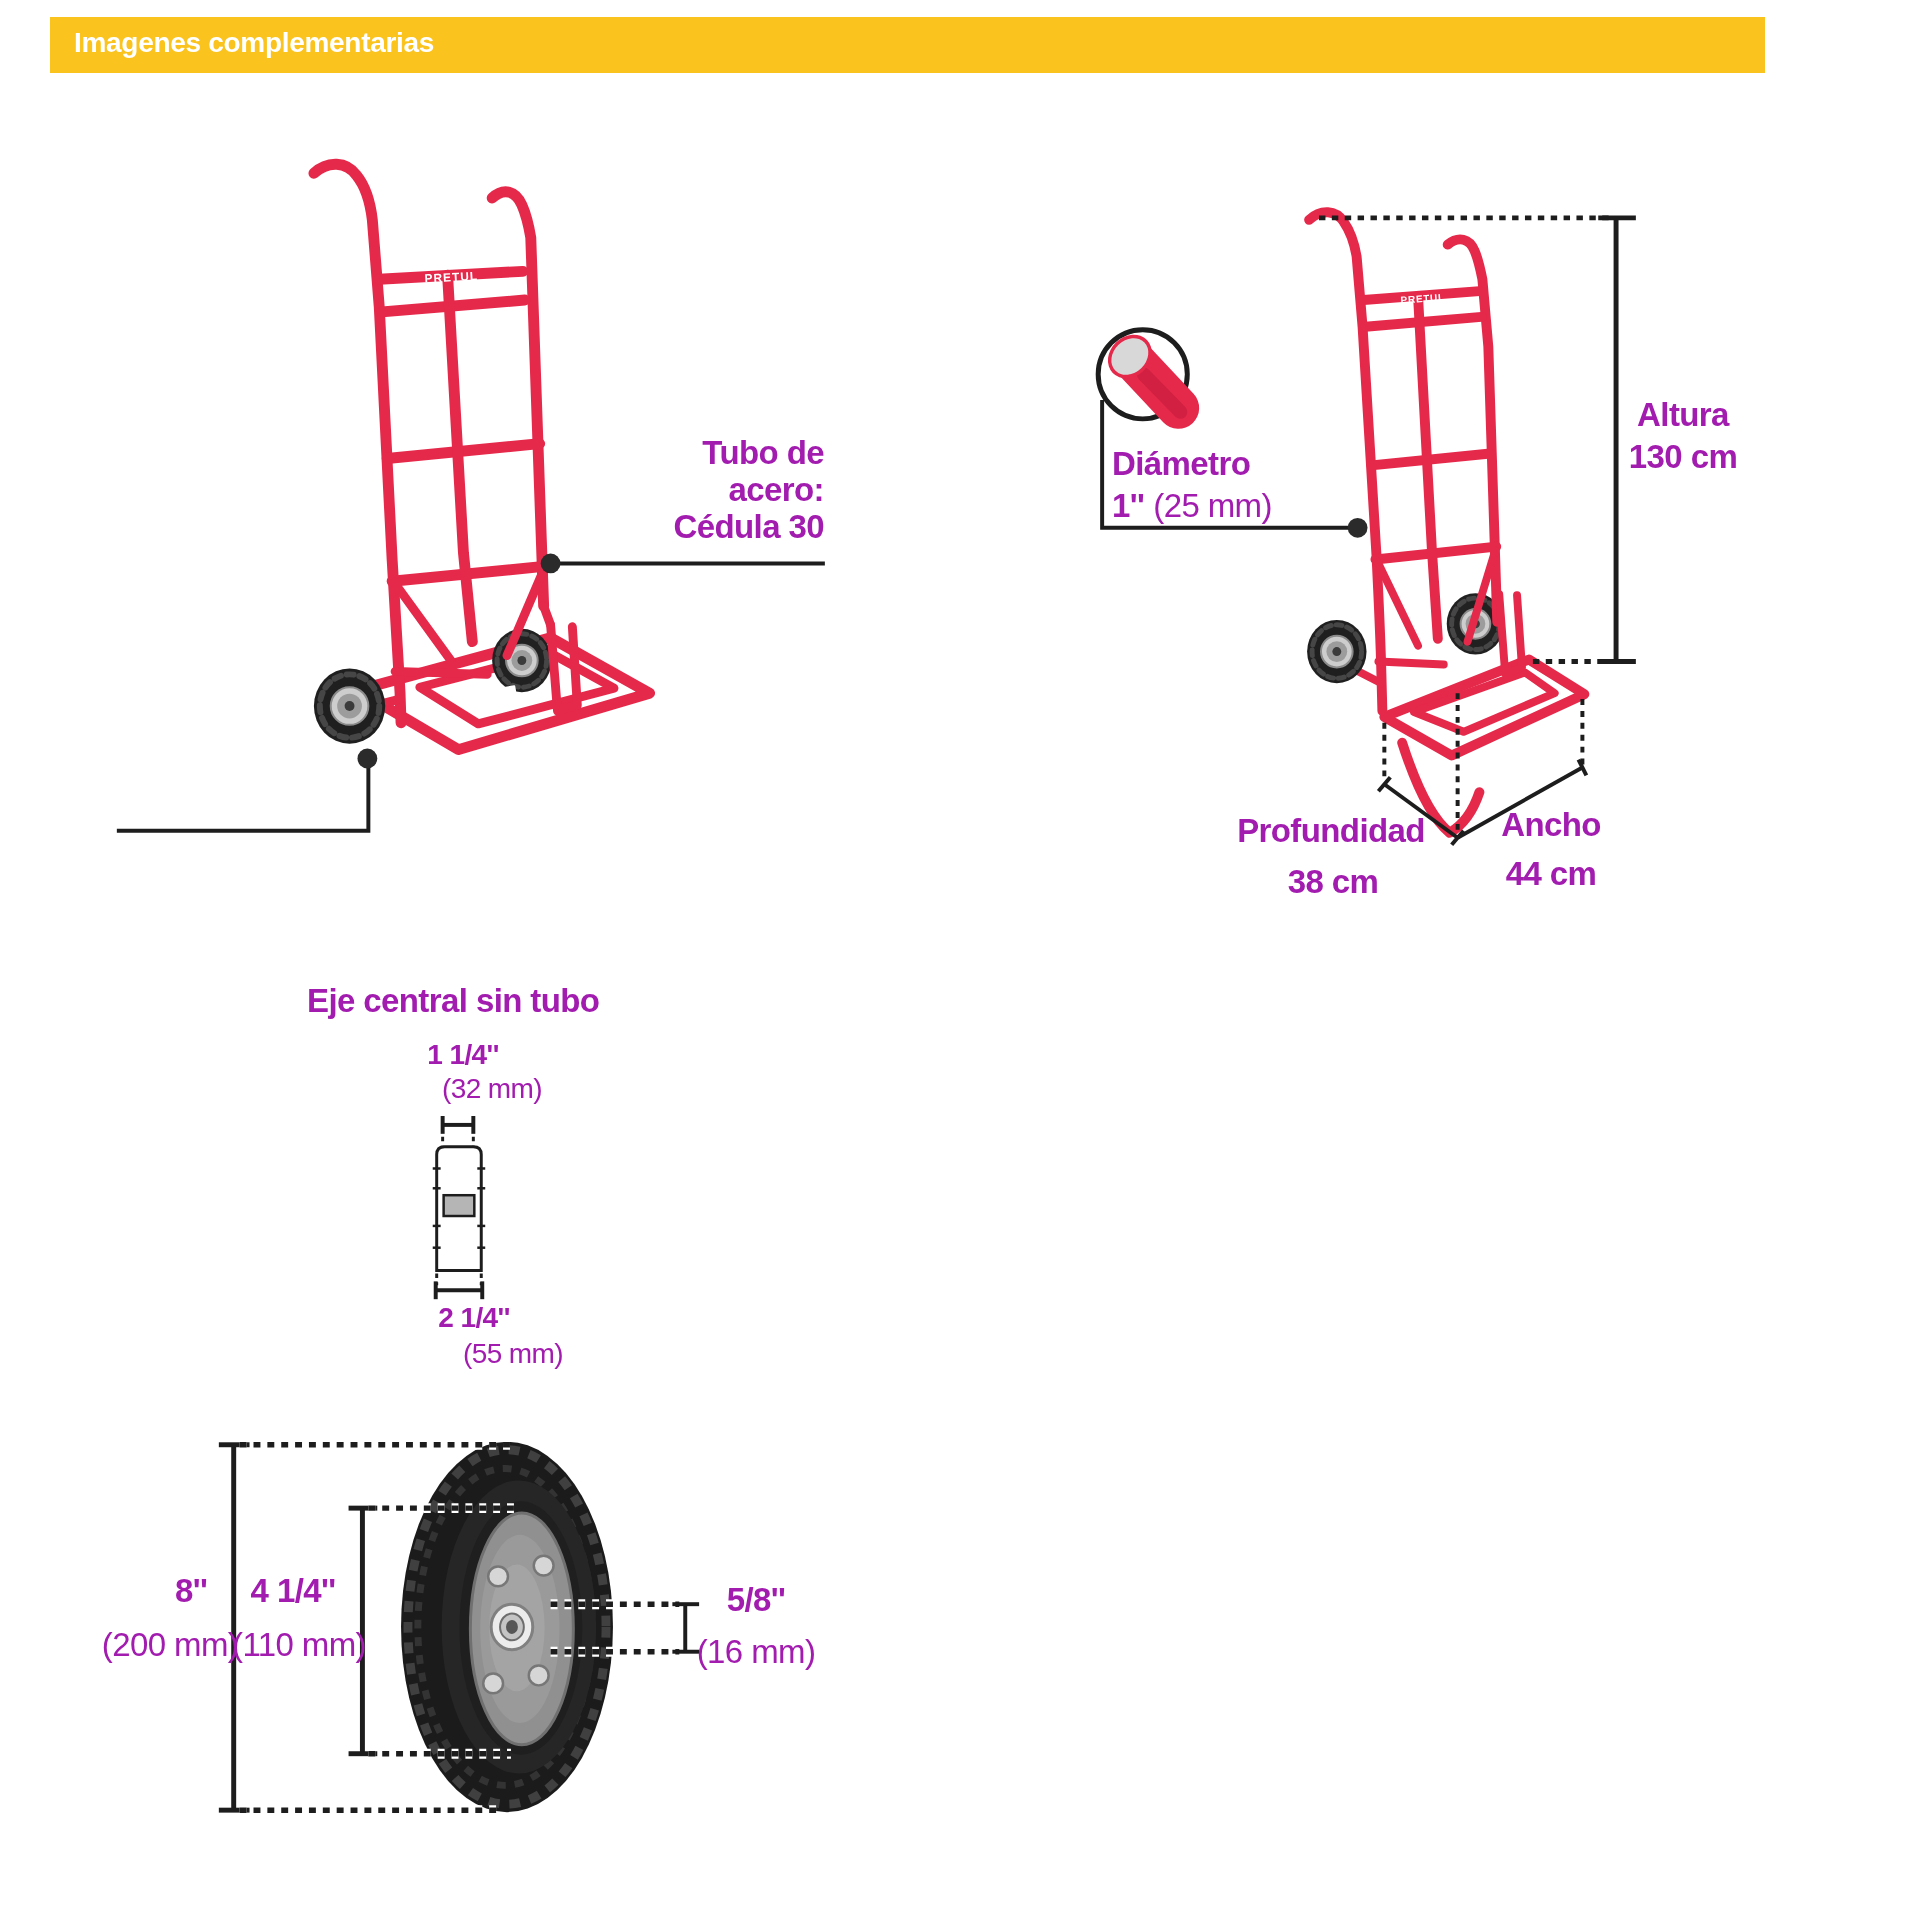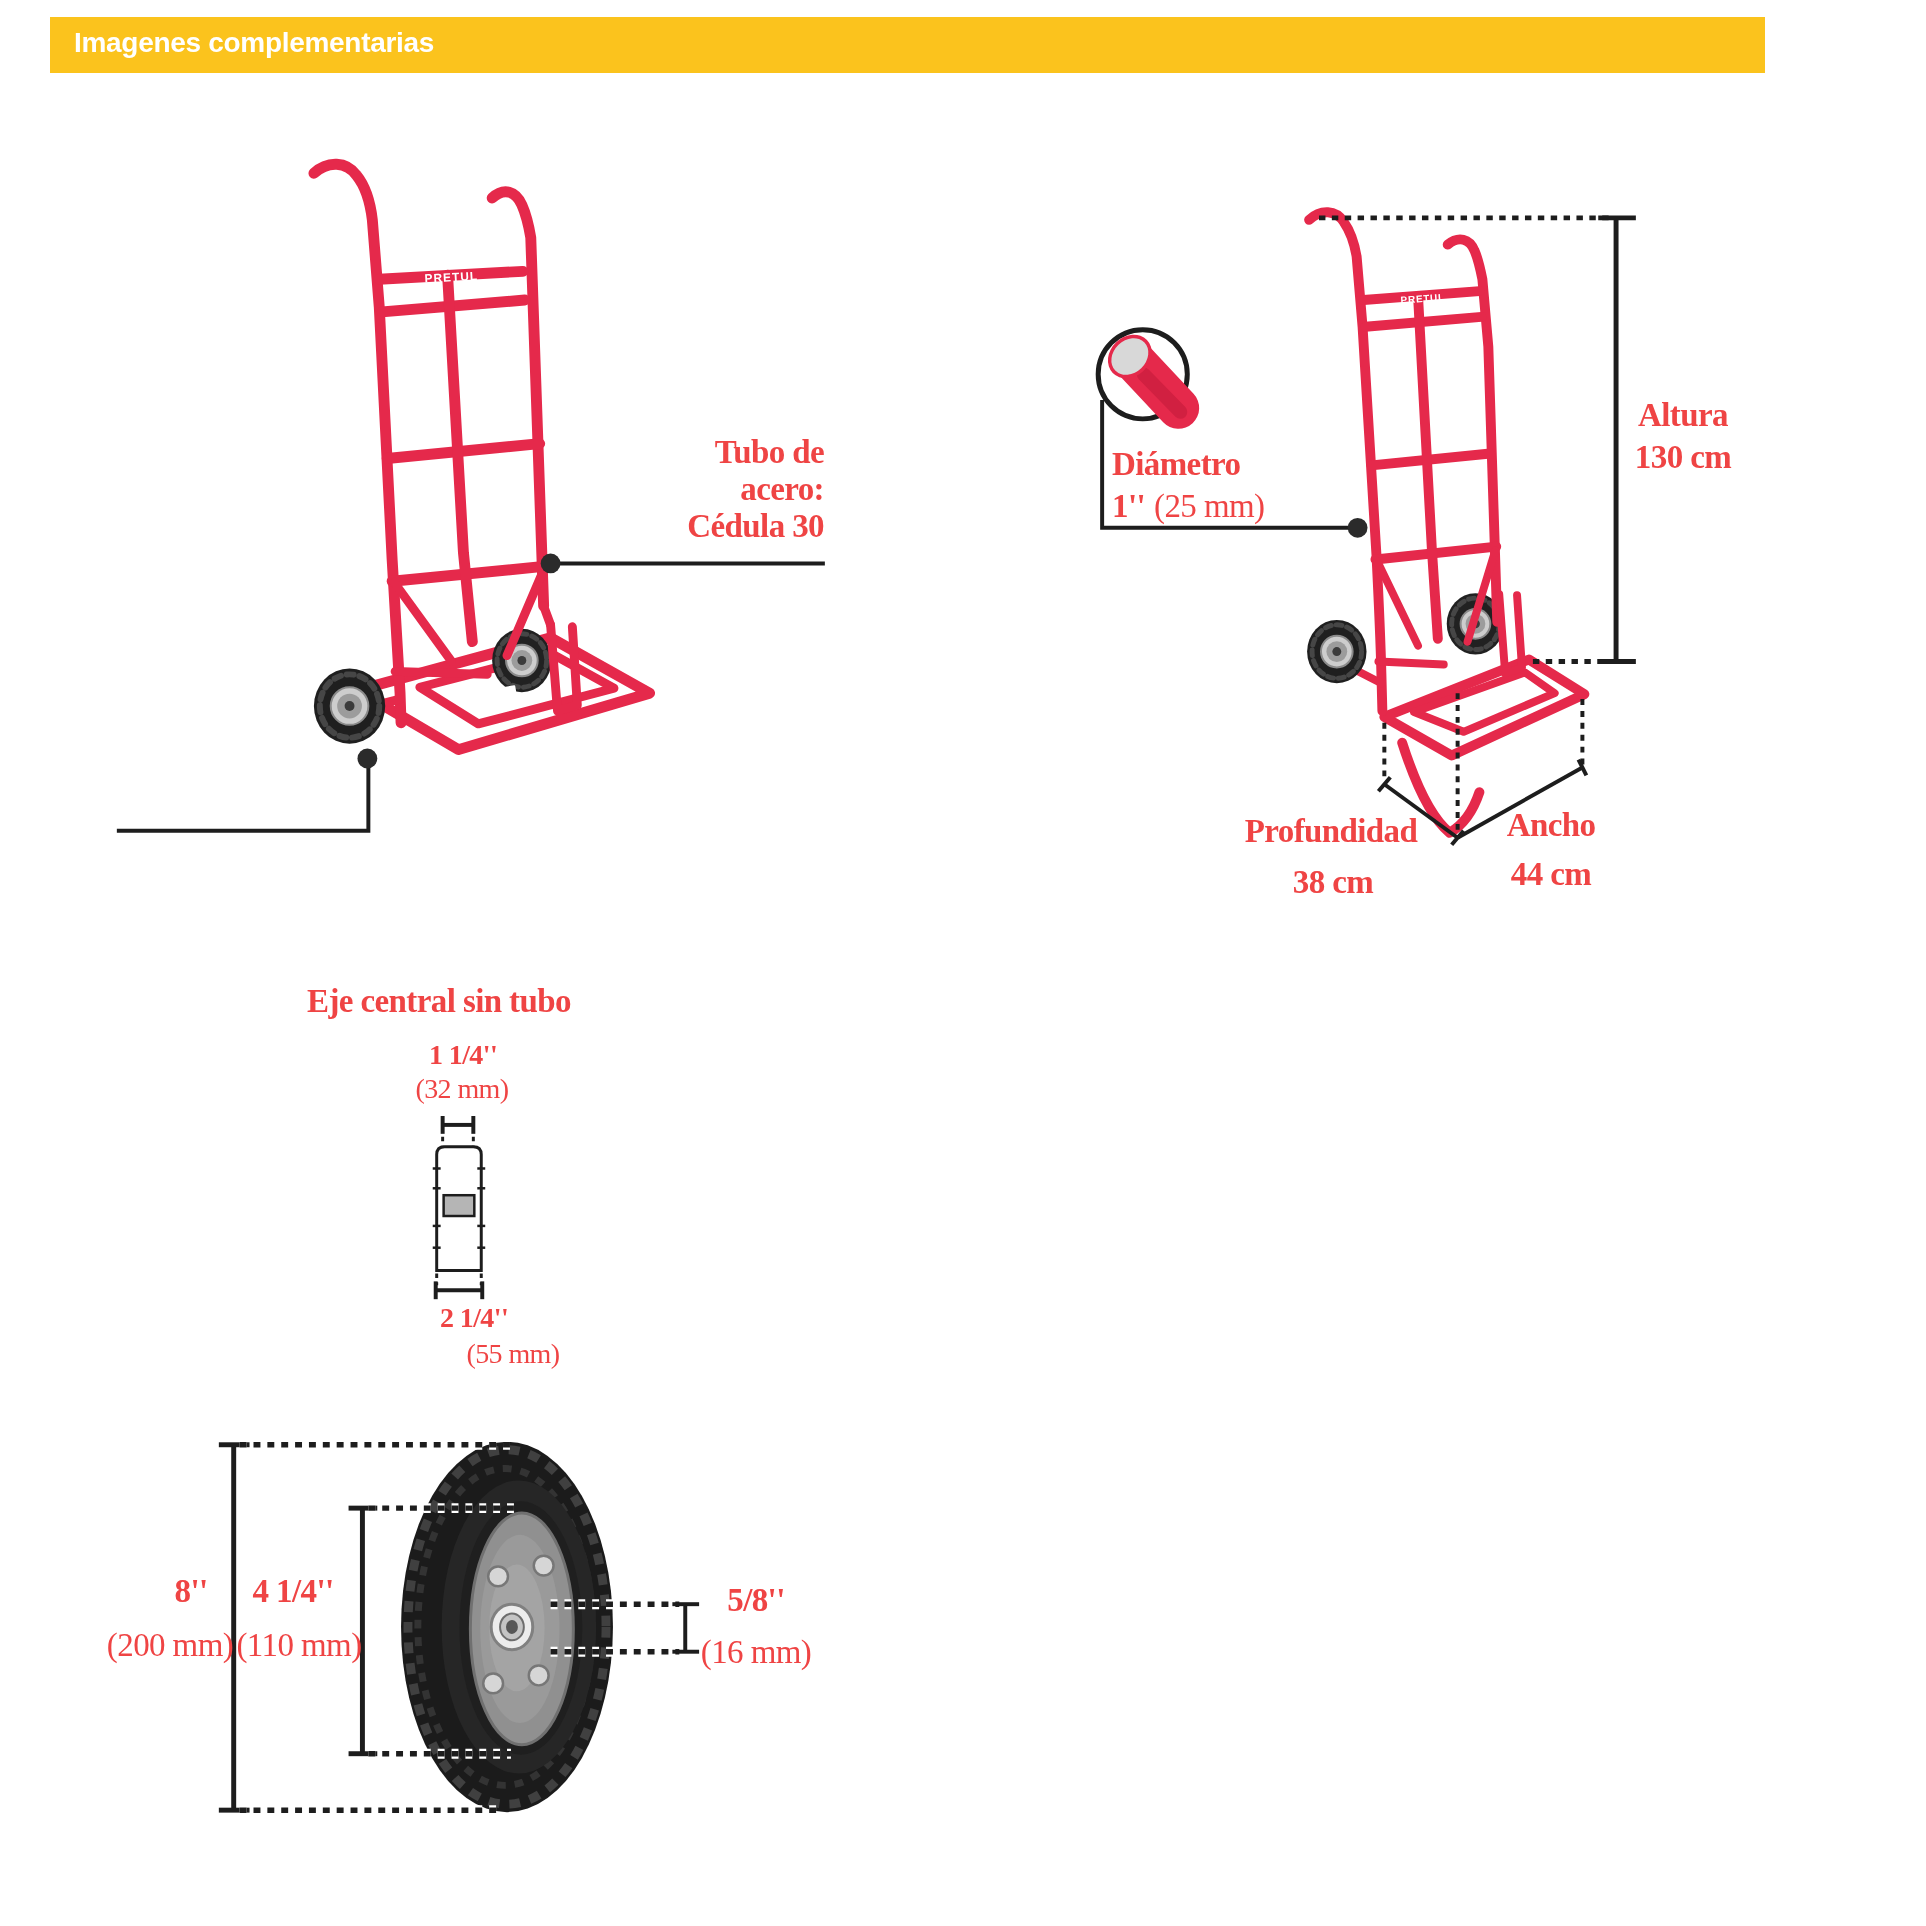--- a/index.html
+++ b/index.html
@@ -2,22 +2,22 @@
 <html><head>
 <meta charset="utf-8">
 <style>
   html,body{margin:0;padding:0;background:#ffffff;}
   .page{position:relative;width:1927px;height:1927px;background:#ffffff;overflow:hidden;
         font-family:"Liberation Sans",sans-serif;}
   .banner{position:absolute;left:50px;top:17px;width:1715px;height:56px;background:#FBC31D;}
   .banner-title{position:absolute;left:24px;top:10px;font-size:28px;font-weight:700;color:#ffffff;
         letter-spacing:-0.3px;white-space:nowrap;}
   .art{position:absolute;left:0;top:0;width:1927px;height:1927px;}
-  .lab{position:absolute;font-weight:700;font-size:33px;line-height:38px;color:#ef4444;
-       letter-spacing:-0.6px;white-space:nowrap;font-family:Liberation Serif, serif;}
+  .lab{position:absolute;font-weight:700;font-size:33px;line-height:38px;color:#a21caf;
+       letter-spacing:-0.6px;white-space:nowrap;}
   .sm{font-size:28px;line-height:32px;}
   .reg{font-weight:400;}
   .ctr{transform:translateX(-50%);text-align:center;}
   .rt{text-align:right;}
   .mmgap{margin-left:9px;}
 </style>
 </head>
 <body>
 
 <div class="page">
@@ -249,21 +249,21 @@
     <div>130 cm</div>
   </div>
 
   <div class="lab ctr" style="left:1331px;top:812px;">Profundidad</div>
   <div class="lab ctr" style="left:1333px;top:863px;">38 cm</div>
   <div class="lab ctr" style="left:1551px;top:806px;">Ancho</div>
   <div class="lab ctr" style="left:1551px;top:855px;">44 cm</div>
 
   <div class="lab" style="left:307px;top:982px;">Eje central sin tubo</div>
   <div class="lab sm ctr" style="left:463px;top:1039px;">1 1/4''</div>
-  <div class="lab sm reg ctr" style="left:462px;top:1073px;">(32 mm)</div>
+  <div class="lab sm reg ctr" style="left:492px;top:1073px;">(32 mm)</div>
   <div class="lab sm ctr" style="left:462px;top:1302px;margin-left:12px;">2 1/4''</div>
   <div class="lab sm reg ctr" style="left:465px;top:1338px;margin-left:48px;">(55 mm)</div>
 
   <div class="lab ctr" style="left:191px;top:1572px;">8''</div>
   <div class="lab reg ctr" style="left:170px;top:1626px;">(200 mm)</div>
   <div class="lab ctr" style="left:293px;top:1572px;">4 1/4''</div>
   <div class="lab reg ctr" style="left:299px;top:1626px;">(110 mm)</div>
   <div class="lab ctr" style="left:756px;top:1581px;">5/8''</div>
   <div class="lab reg ctr" style="left:756px;top:1633px;text-align:center;">(16 mm)</div>
 

